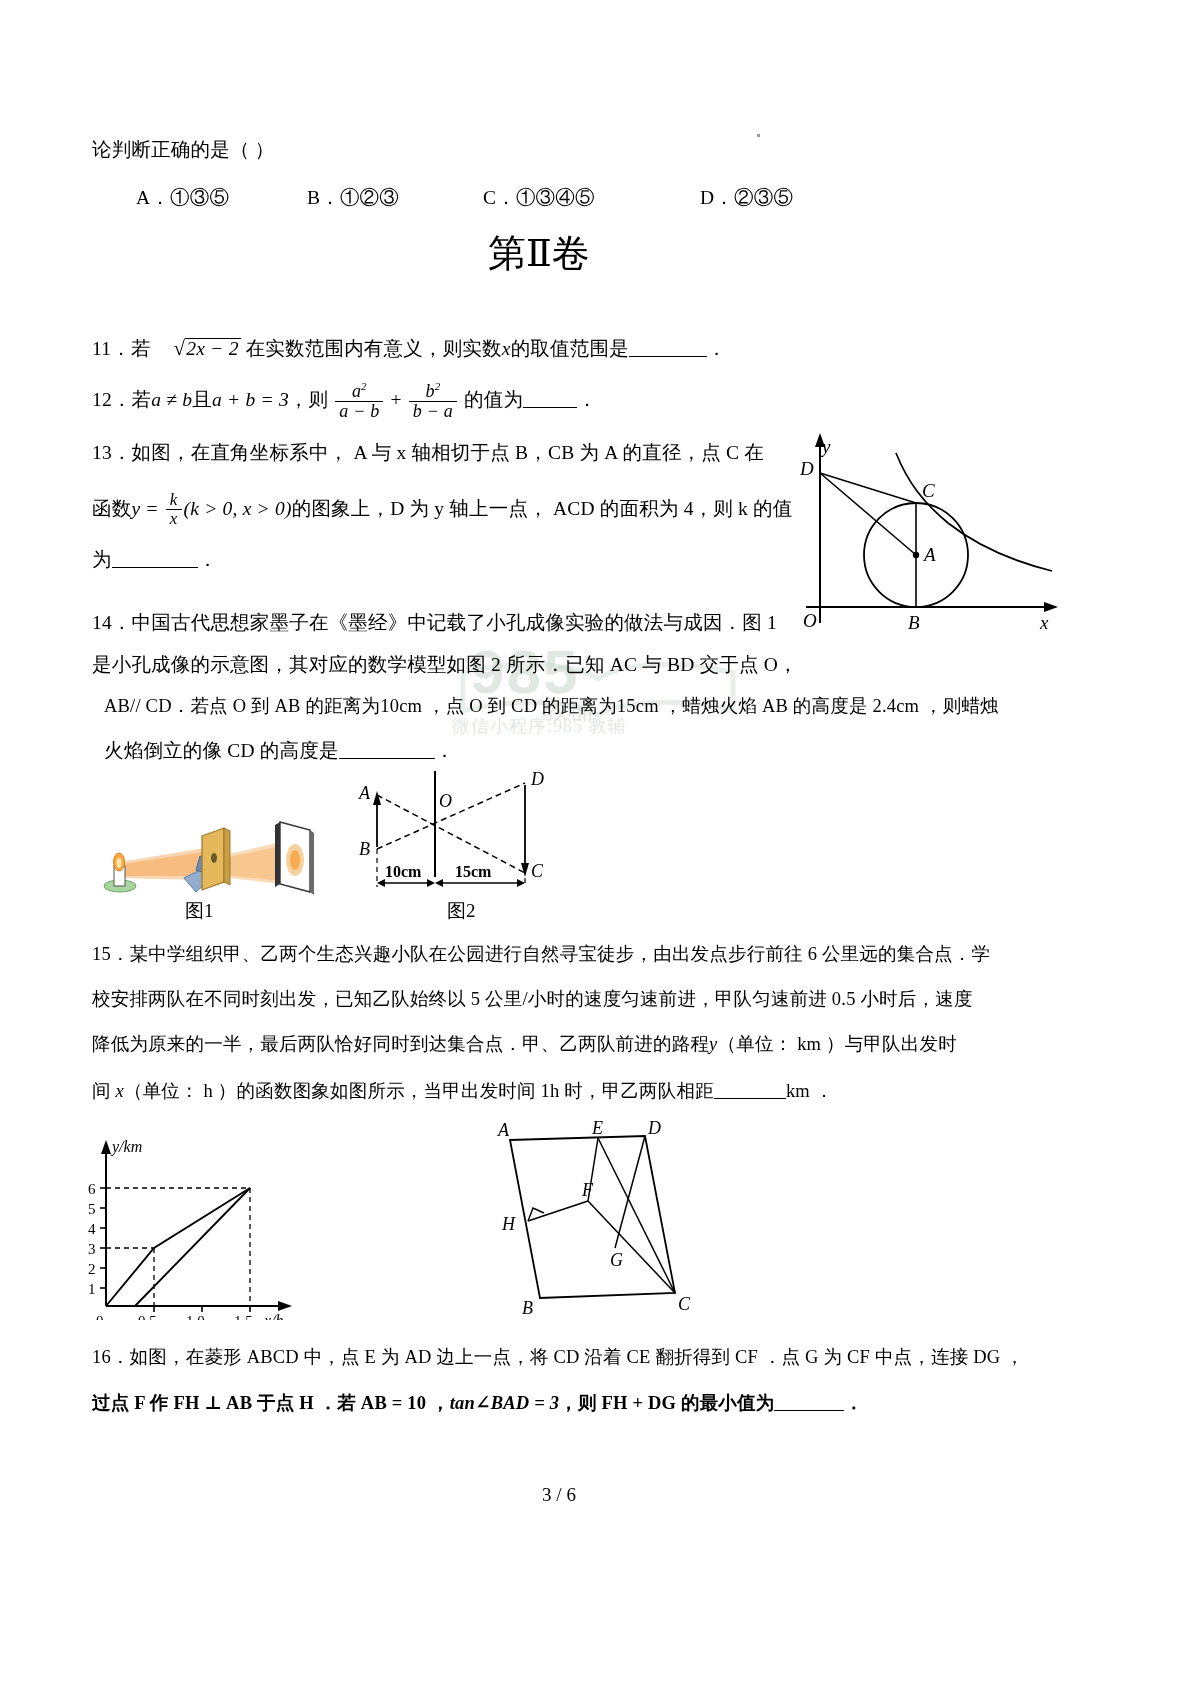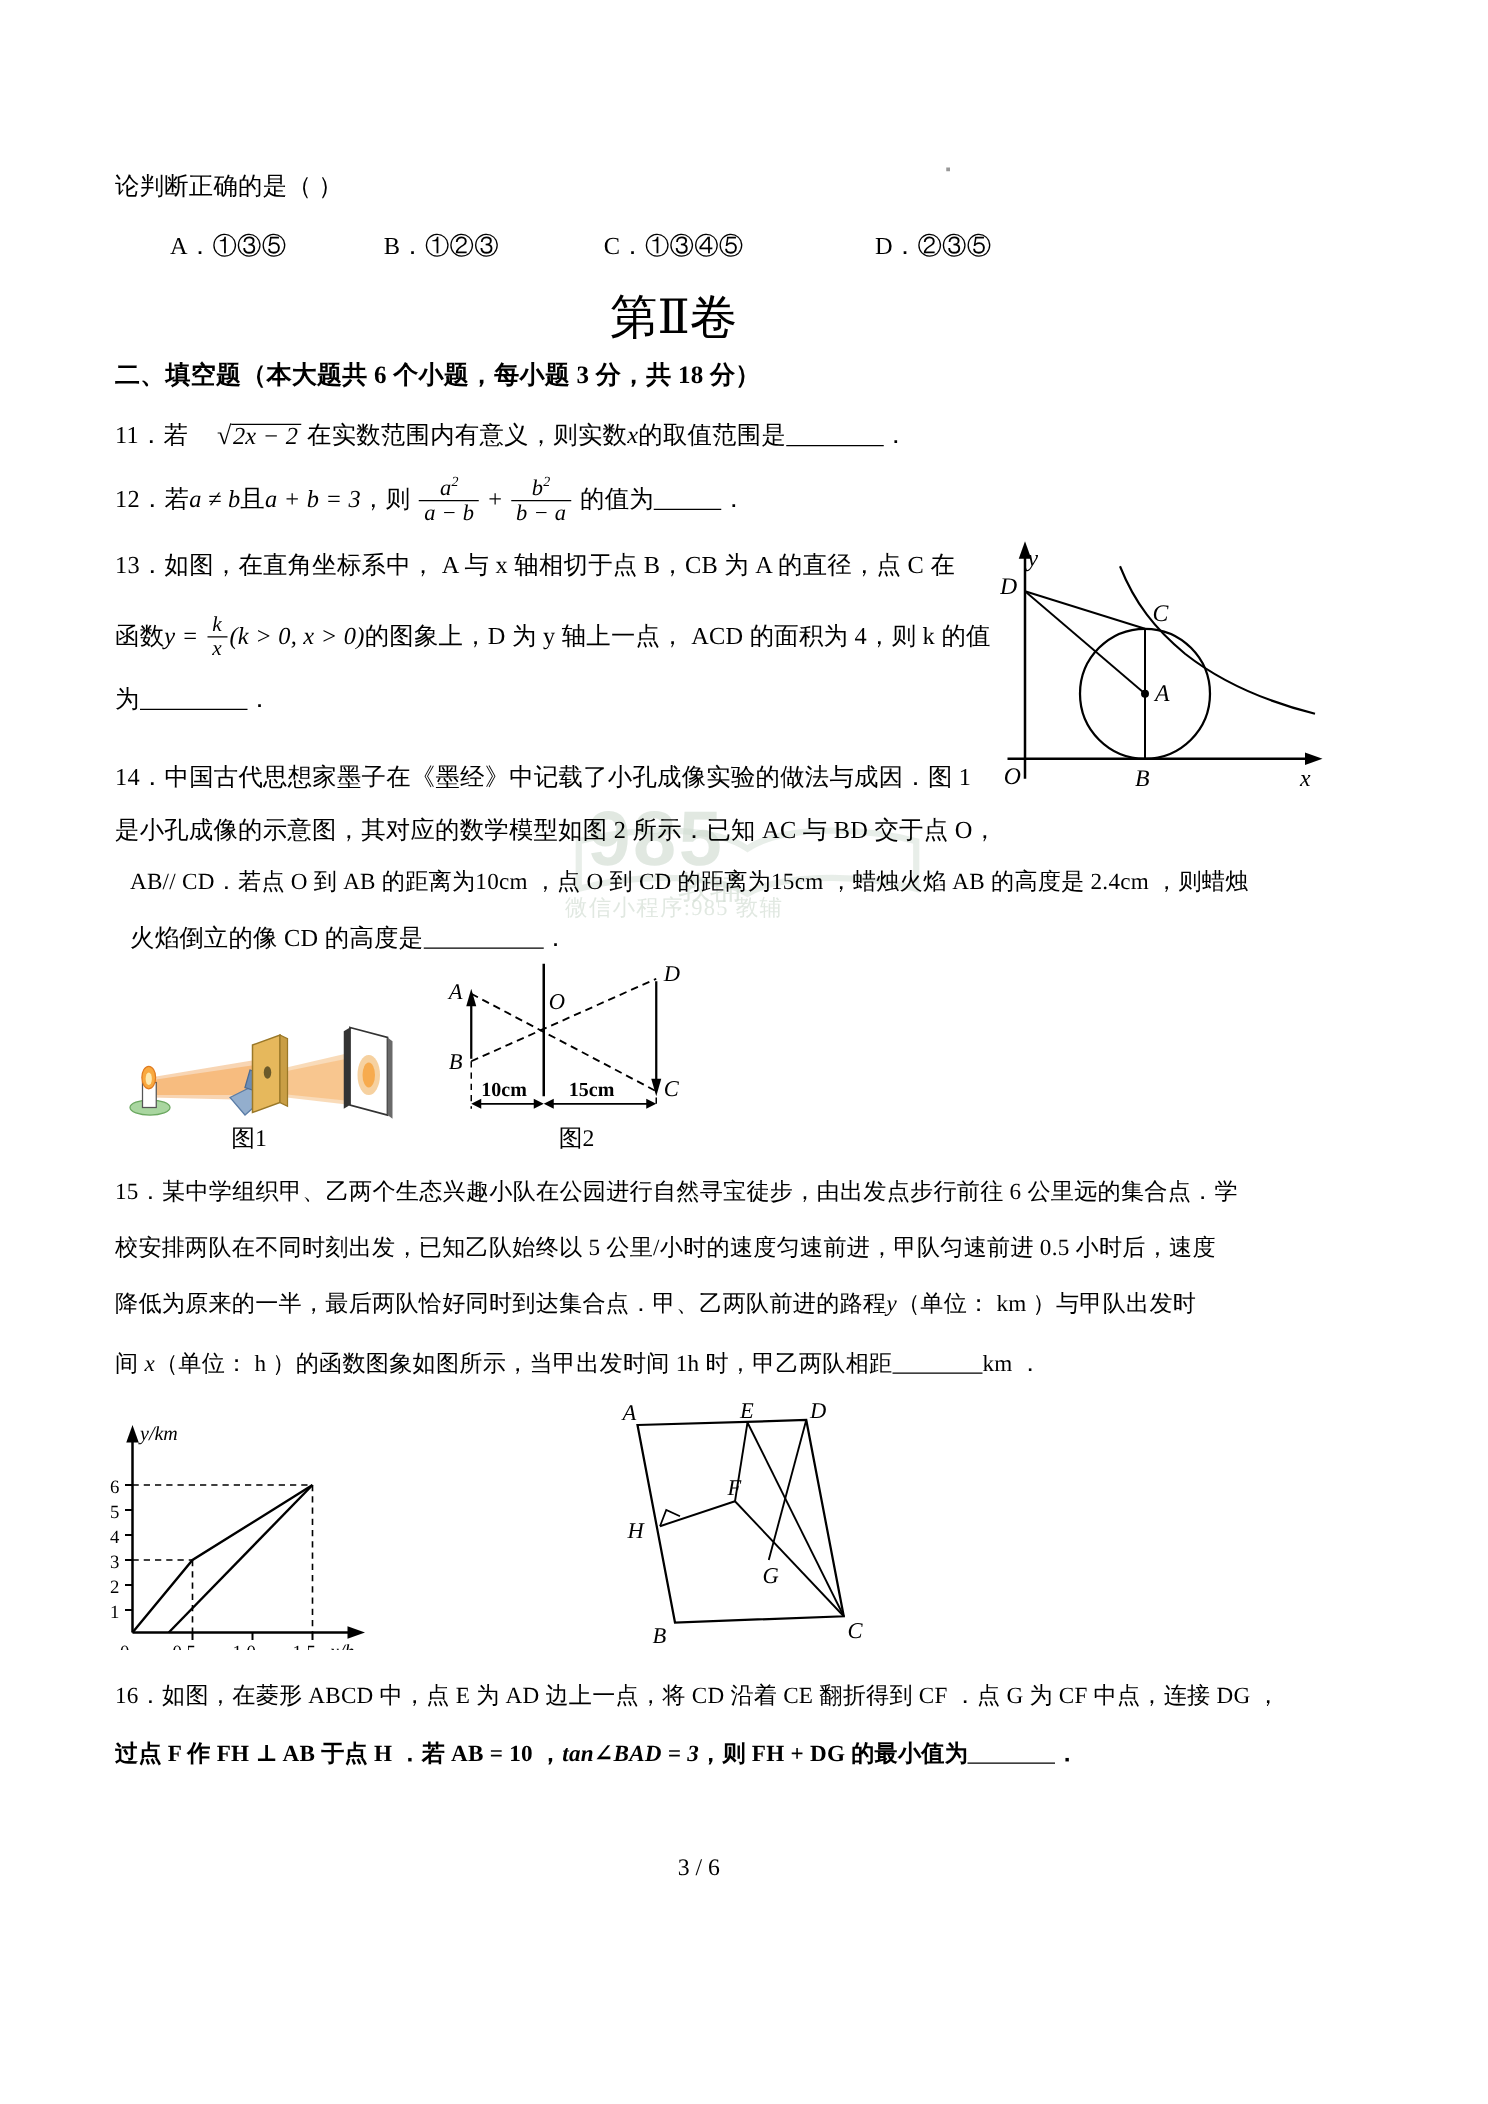--- a/index.html
+++ b/index.html
@@ -123,21 +123,20 @@
     <span>C．</span><span>①③④⑤</span>
   </div>
   <div class="ln" style="left:700px; top:188px;">
     <span>D．</span><span>②③⑤</span>
   </div>
 
   <div class="fig" style="left:757px; top:134px; width:3px; height:3px; background:#999;"></div>
 
   <div class="bigtitle" style="left:488px; top:228px;">第Ⅱ卷</div>
 
-  <div class="ln cn bold" style="left:92px; top:290px; font-size:20px;">二、填空题（本大题共 6 个小题，每小题 3 分，共 18 分）</div>
 
   <div class="ln" style="left:92px; top:337px;">
     <span>11．</span><span>若</span><span class="rad"><span class="radsym">√</span><span class="radbody it">2x − 2</span></span>
     <span>在实数范围内有意义，则实数</span><span class="it">x</span><span>的取值范围是</span><span class="blank" style="width:78px;"></span><span>．</span>
   </div>
 
   <div class="ln" style="left:92px; top:382px;">
     <span>12．</span><span>若</span><span class="it">a ≠ b</span><span>且</span><span class="it">a + b = 3</span><span>，则</span>
     <span class="frac">
       <span class="num it"><span>a</span><sup>2</sup></span>

